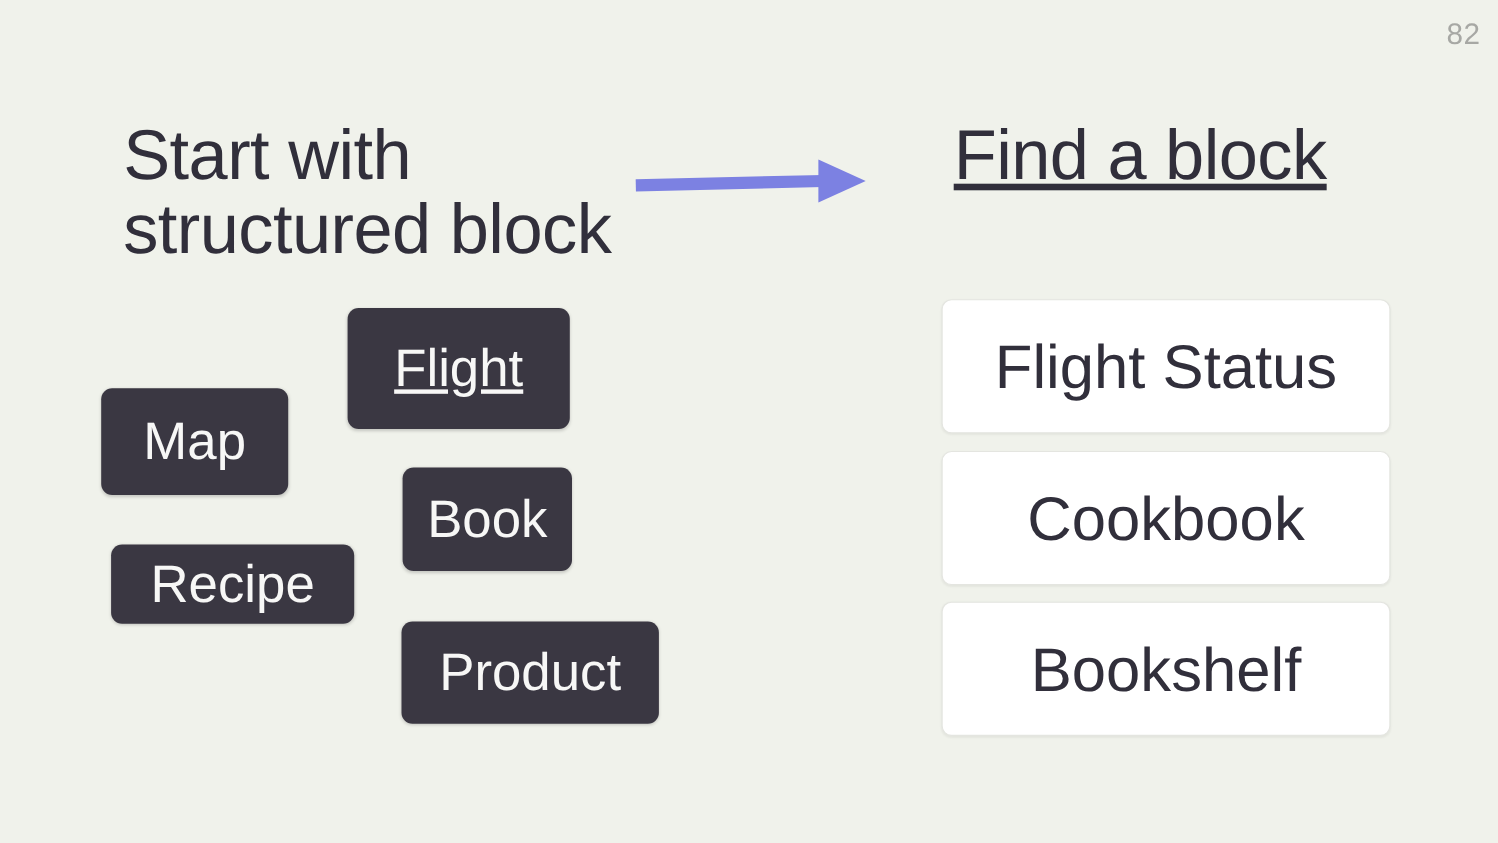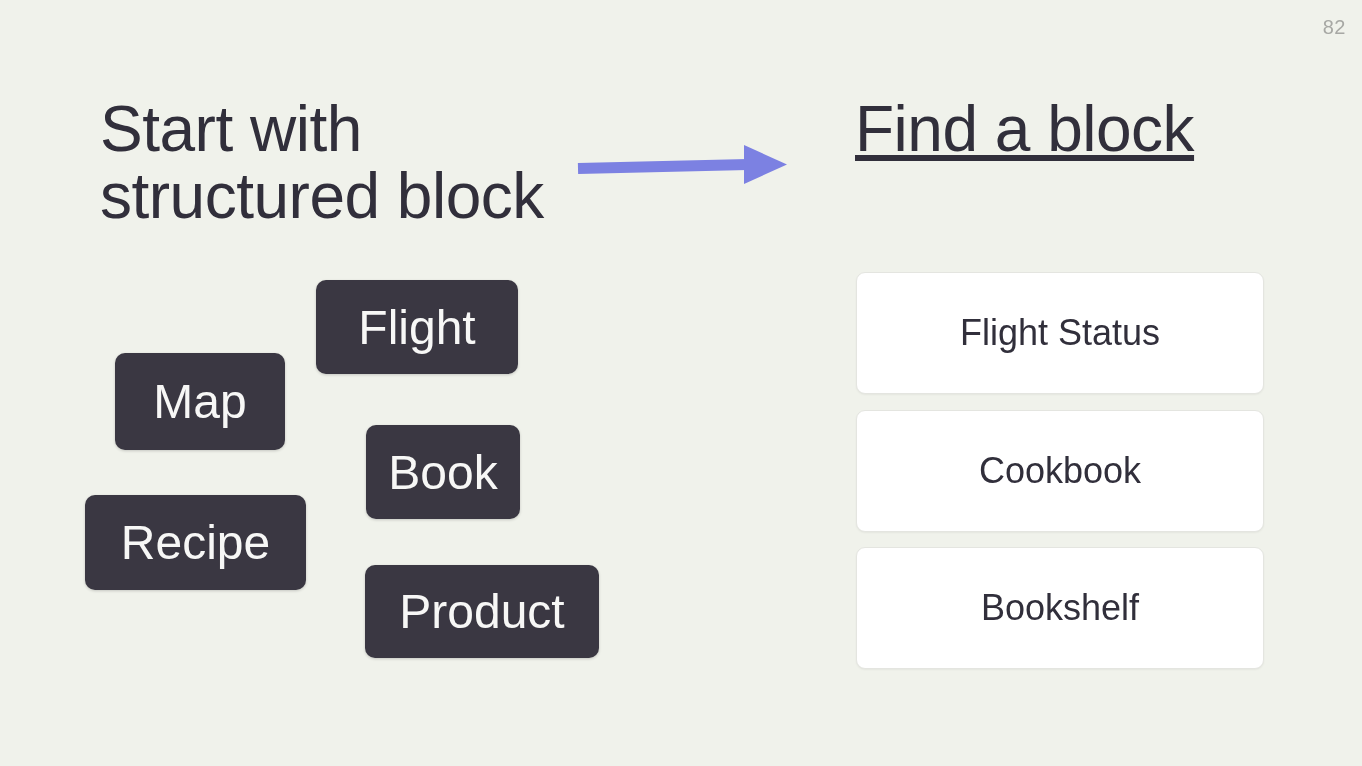--- a/index.html
+++ b/index.html
@@ -21,28 +21,28 @@
     position:relative;
     width:1362px;
     height:766px;
     background:var(--background);
     overflow:hidden;
   }
   .page-number{
     position:absolute;
     top:16px;
     right:16px;
-    font-size:20px;
+    font-size:27px;
     color:var(--page_number);
     letter-spacing:0.5px;
   }
   .heading{
     position:absolute;
     top:96px;
-    margin:0;
+    margin:12px;
     font-size:64px;
     font-weight:500;
     line-height:67px;
     letter-spacing:-0.5px;
     color:var(--ink);
   }
   .heading span{display:block;}
   .heading-left{left:100px;}
   .heading-right{left:855px;text-decoration:underline;}
   .arrow{
@@ -59,39 +59,39 @@
     display:flex;
     align-items:center;
     justify-content:center;
     background:var(--tag_bg);
     color:var(--tag_text);
     font-size:48px;
     font-weight:500;
     border-radius:10px;
     box-shadow:0 1px 3px rgba(0,0,0,0.18);
   }
-  .tag-flight {left:316px; top:280px; width:202px; height:94px;}
-  .tag-map    {left:115px; top:353px; width:170px; height:97px;}
+  .tag-flight {left:316px; top:280px; width:202px; height:110px;text-decoration:underline;}
+  .tag-map    {left:92px; top:353px; width:170px; height:97px;}
   .tag-book   {left:366px; top:425px; width:154px; height:94px;}
-  .tag-recipe {left:85px; top:495px; width:221px; height:95px;}
+  .tag-recipe {left:101px; top:495px; width:221px; height:72px;}
   .tag-product{left:365px; top:565px; width:234px; height:93px;}
   .card{
     position:absolute;
     left:856px;
     width:408px;
     height:122px;
     display:flex;
     align-items:center;
     justify-content:center;
     background:var(--card_bg);
     border:1px solid var(--card_border);
     border-radius:9px;
     box-sizing:border-box;
     color:var(--ink);
-    font-size:36px;
+    font-size:56px;
     font-weight:500;
     box-shadow:0 1px 2px rgba(0,0,0,0.05);
   }
   .card-0{top:272px;}
   .card-1{top:410px;}
   .card-2{top:547px;}
 </style>
 </head>
 <body>
 

